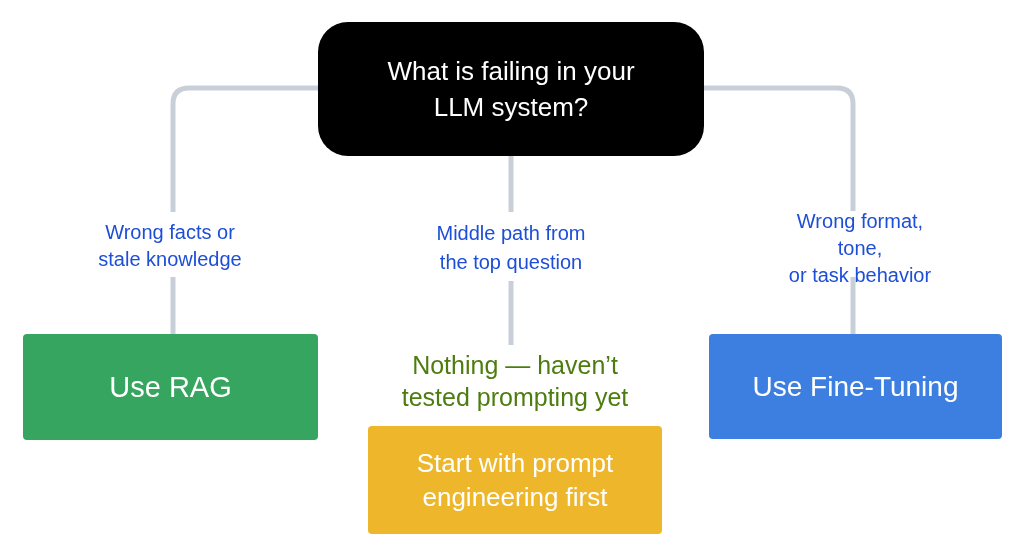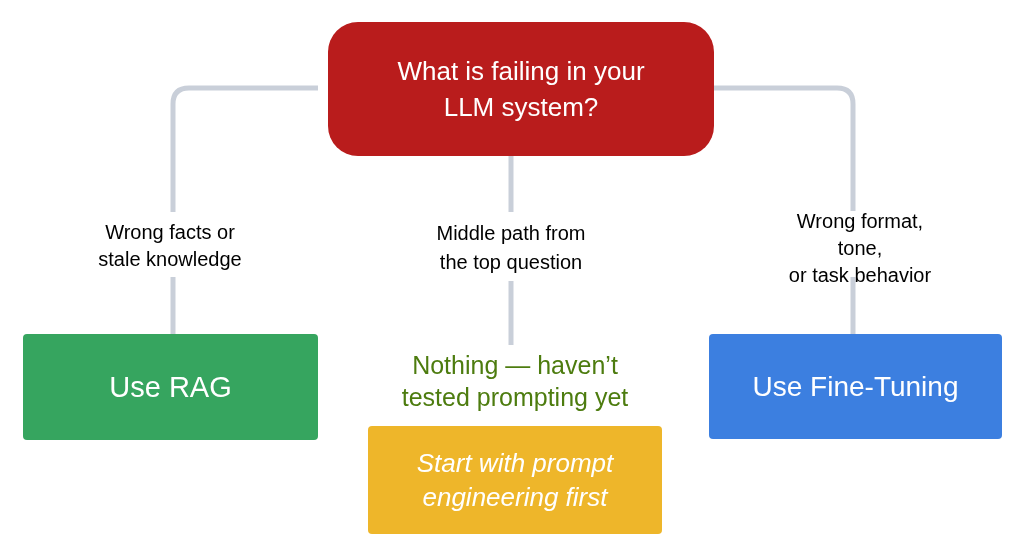--- a/index.html
+++ b/index.html
@@ -62,21 +62,21 @@
     left: 709px;
     top: 334px;
     width: 293px;
     height: 105px;
     font-size: 28px;
   }
   .branch-label {
     position: absolute;
     transform: translateX(-50%);
     text-align: center;
-    color: #000000;
+    color: #1d4ed8;
     font-size: 20px;
     line-height: 27px;
   }
   #label-left  { left: 170px; top: 219px; }
   #label-mid   { left: 511px; top: 219px; line-height: 29px; }
   #label-right { left: 860px; top: 208px; }
   .note-label {
     position: absolute;
     left: 515px;
     top: 349px;
@@ -96,42 +96,42 @@
     <g fill="none" stroke-width="5" stroke="#C9CFD9">
       <path d="M318 88 L189 88 Q173 88 173 104 L173 212"></path>
       <path d="M173 277 L173 334"></path>
       <path d="M511 156 L511 212"></path>
       <path d="M511 281 L511 345"></path>
       <path d="M704 88 L837 88 Q853 88 853 104 L853 211"></path>
       <path d="M853 277 L853 334"></path>
     </g>
   </svg>
 
-  <div class="node root-node" style="background: #b91c1c; margin-left: 10px;">
+  <div class="node root-node" style="background: #000000;">
     <span class="multiline">What is failing in your
 LLM system?</span>
   </div>
 
   <div class="branch-label multiline" id="label-left">Wrong facts or
 stale knowledge</div>
 
   <div class="branch-label multiline" id="label-mid">Middle path from
 the top question</div>
 
   <div class="branch-label multiline" id="label-right">Wrong format, tone,
 or task behavior</div>
 
   <div class="note-label multiline">Nothing — haven’t
 tested prompting yet</div>
 
   <div class="node action-node" id="node-rag" style="background: rgb(54, 165, 95);">
     <span class="multiline">Use RAG</span>
   </div>
 
-  <div class="node action-node" id="node-prompt" style="background: rgb(238, 182, 42); font-style: italic;">
+  <div class="node action-node" id="node-prompt" style="background: rgb(238, 182, 42);">
     <span class="multiline">Start with prompt
 engineering first</span>
   </div>
 
   <div class="node action-node" id="node-finetune" style="background: rgb(60, 127, 224);">
     <span class="multiline">Use Fine-Tuning</span>
   </div>
 
 </div>
 

